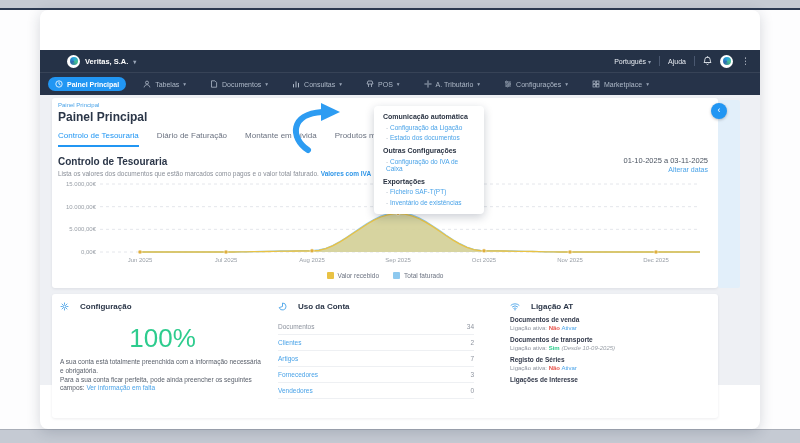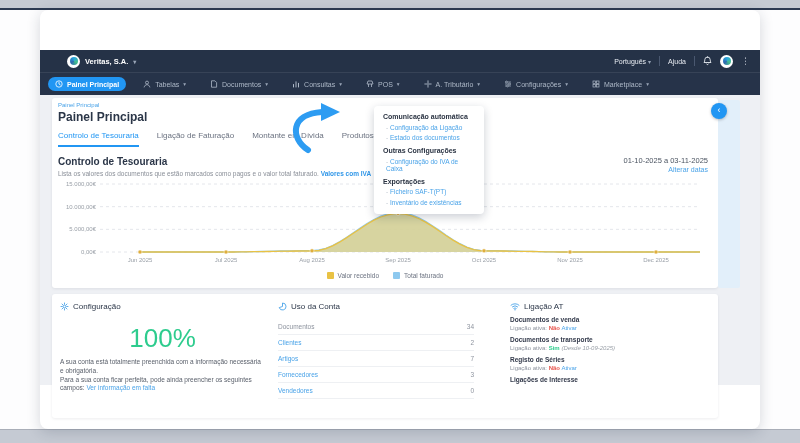--- a/index.html
+++ b/index.html
@@ -66,21 +66,21 @@
   .dropdown { position:absolute; left:334px; top:96px; width:110px; background:#fff; border-radius:4px;
               box-shadow:0 3px 10px rgba(20,30,60,.22); padding:7px 9px 8px 9px; z-index:40; }
   .dd-title { font-size:7px; font-weight:bold; color:#2a3342; margin-top:6px; }
   .dd-title:first-child { margin-top:0; }
   .dd-link { font-size:6.5px; color:#4aa3e8; margin-top:3.5px; padding-left:3px; }
   .dd-link::before { content:"- "; color:#b9c2cc; }
   
   .anno-arrow { position:absolute; left:288px; top:98px; z-index:50; }
   
   .col { position:absolute; top:8px; }
-  .col-head { display:flex; align-items:flex-start; gap:4px; font-size:8px; font-weight:normal; color:#2b3648; }
+  .col-head { display:flex; align-items:flex-start; gap:11px; font-size:8px; font-weight:bold; color:#2b3648; }
   .col-head svg { display:block; }
   .col1 { left:8px; width:205px; }
   .col2 { left:226px; width:196px; }
   .col3 { left:458px; width:200px; }
   .pct { font-size:26px; color:#2ecc8e; text-align:center; margin-top:12px; font-weight:400; }
   .cfg-text { font-size:6.5px; color:#5a606b; margin-top:4px; line-height:1.35; }
   .cfg-text .link { color:#4aa3e8; }
   .usage-rows { margin-top:8px; }
   .usage-row { display:flex; justify-content:space-between; font-size:6.5px; padding:4px 0;
                border-bottom:1px solid #eef0f3; }
@@ -197,21 +197,21 @@
     </div>
   </div>
 
   <div class="content-bg"></div>
 
   <div class="panel panel1">
     <div class="breadcrumb">Painel Principal</div>
     <div class="page-title">Painel Principal</div>
     <div class="tabs">
       <div class="tab active">Controlo de Tesouraria</div>
-      <div class="tab">Ligação de Faturação</div>
+      <div class="tab">Diário de Faturação</div>
       <div class="tab">Montante em Dívida</div>
       <div class="tab">Produtos mais vendidos</div>
     </div>
     <div class="sec-title">Controlo de Tesouraria</div>
     <div class="sec-desc">
       <span>Lista os valores dos documentos que estão marcados como pagos e o valor total faturado.</span>
       <span class="link">Valores com IVA</span>
     </div>
     <div class="date-range">01-10-2025 a 03-11-2025</div>
     <div class="alter-dates">Alterar datas</div>

